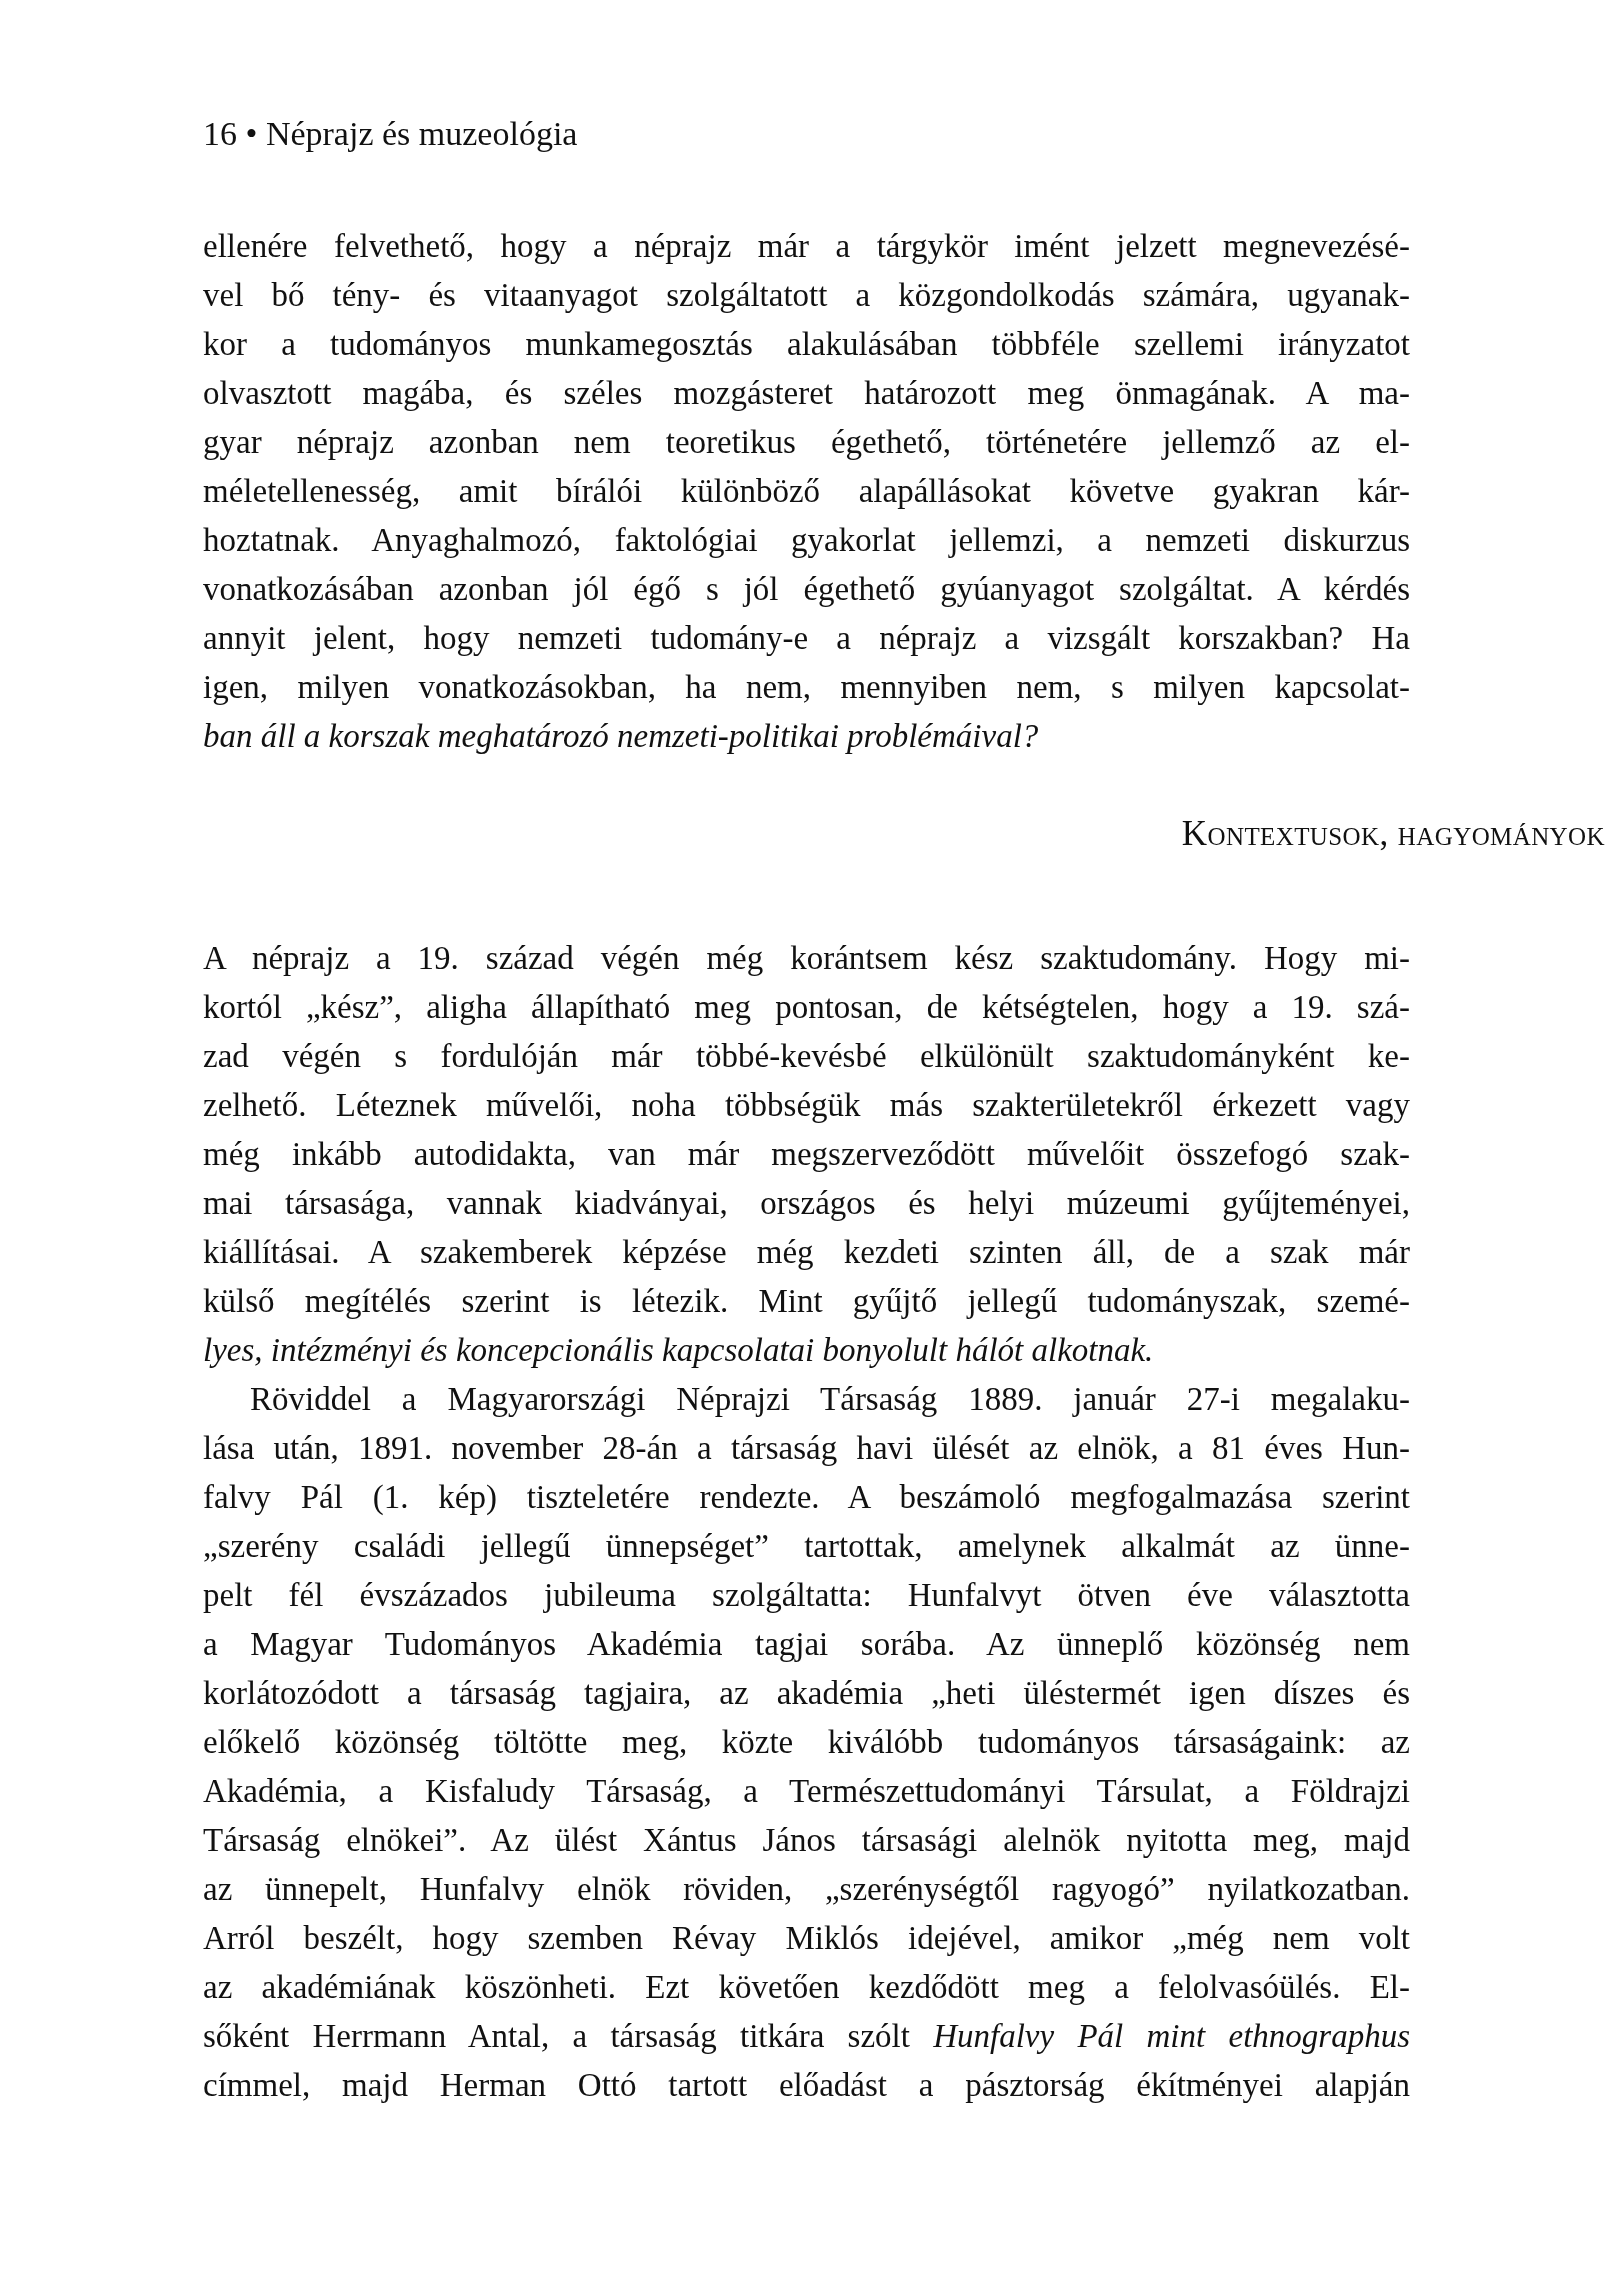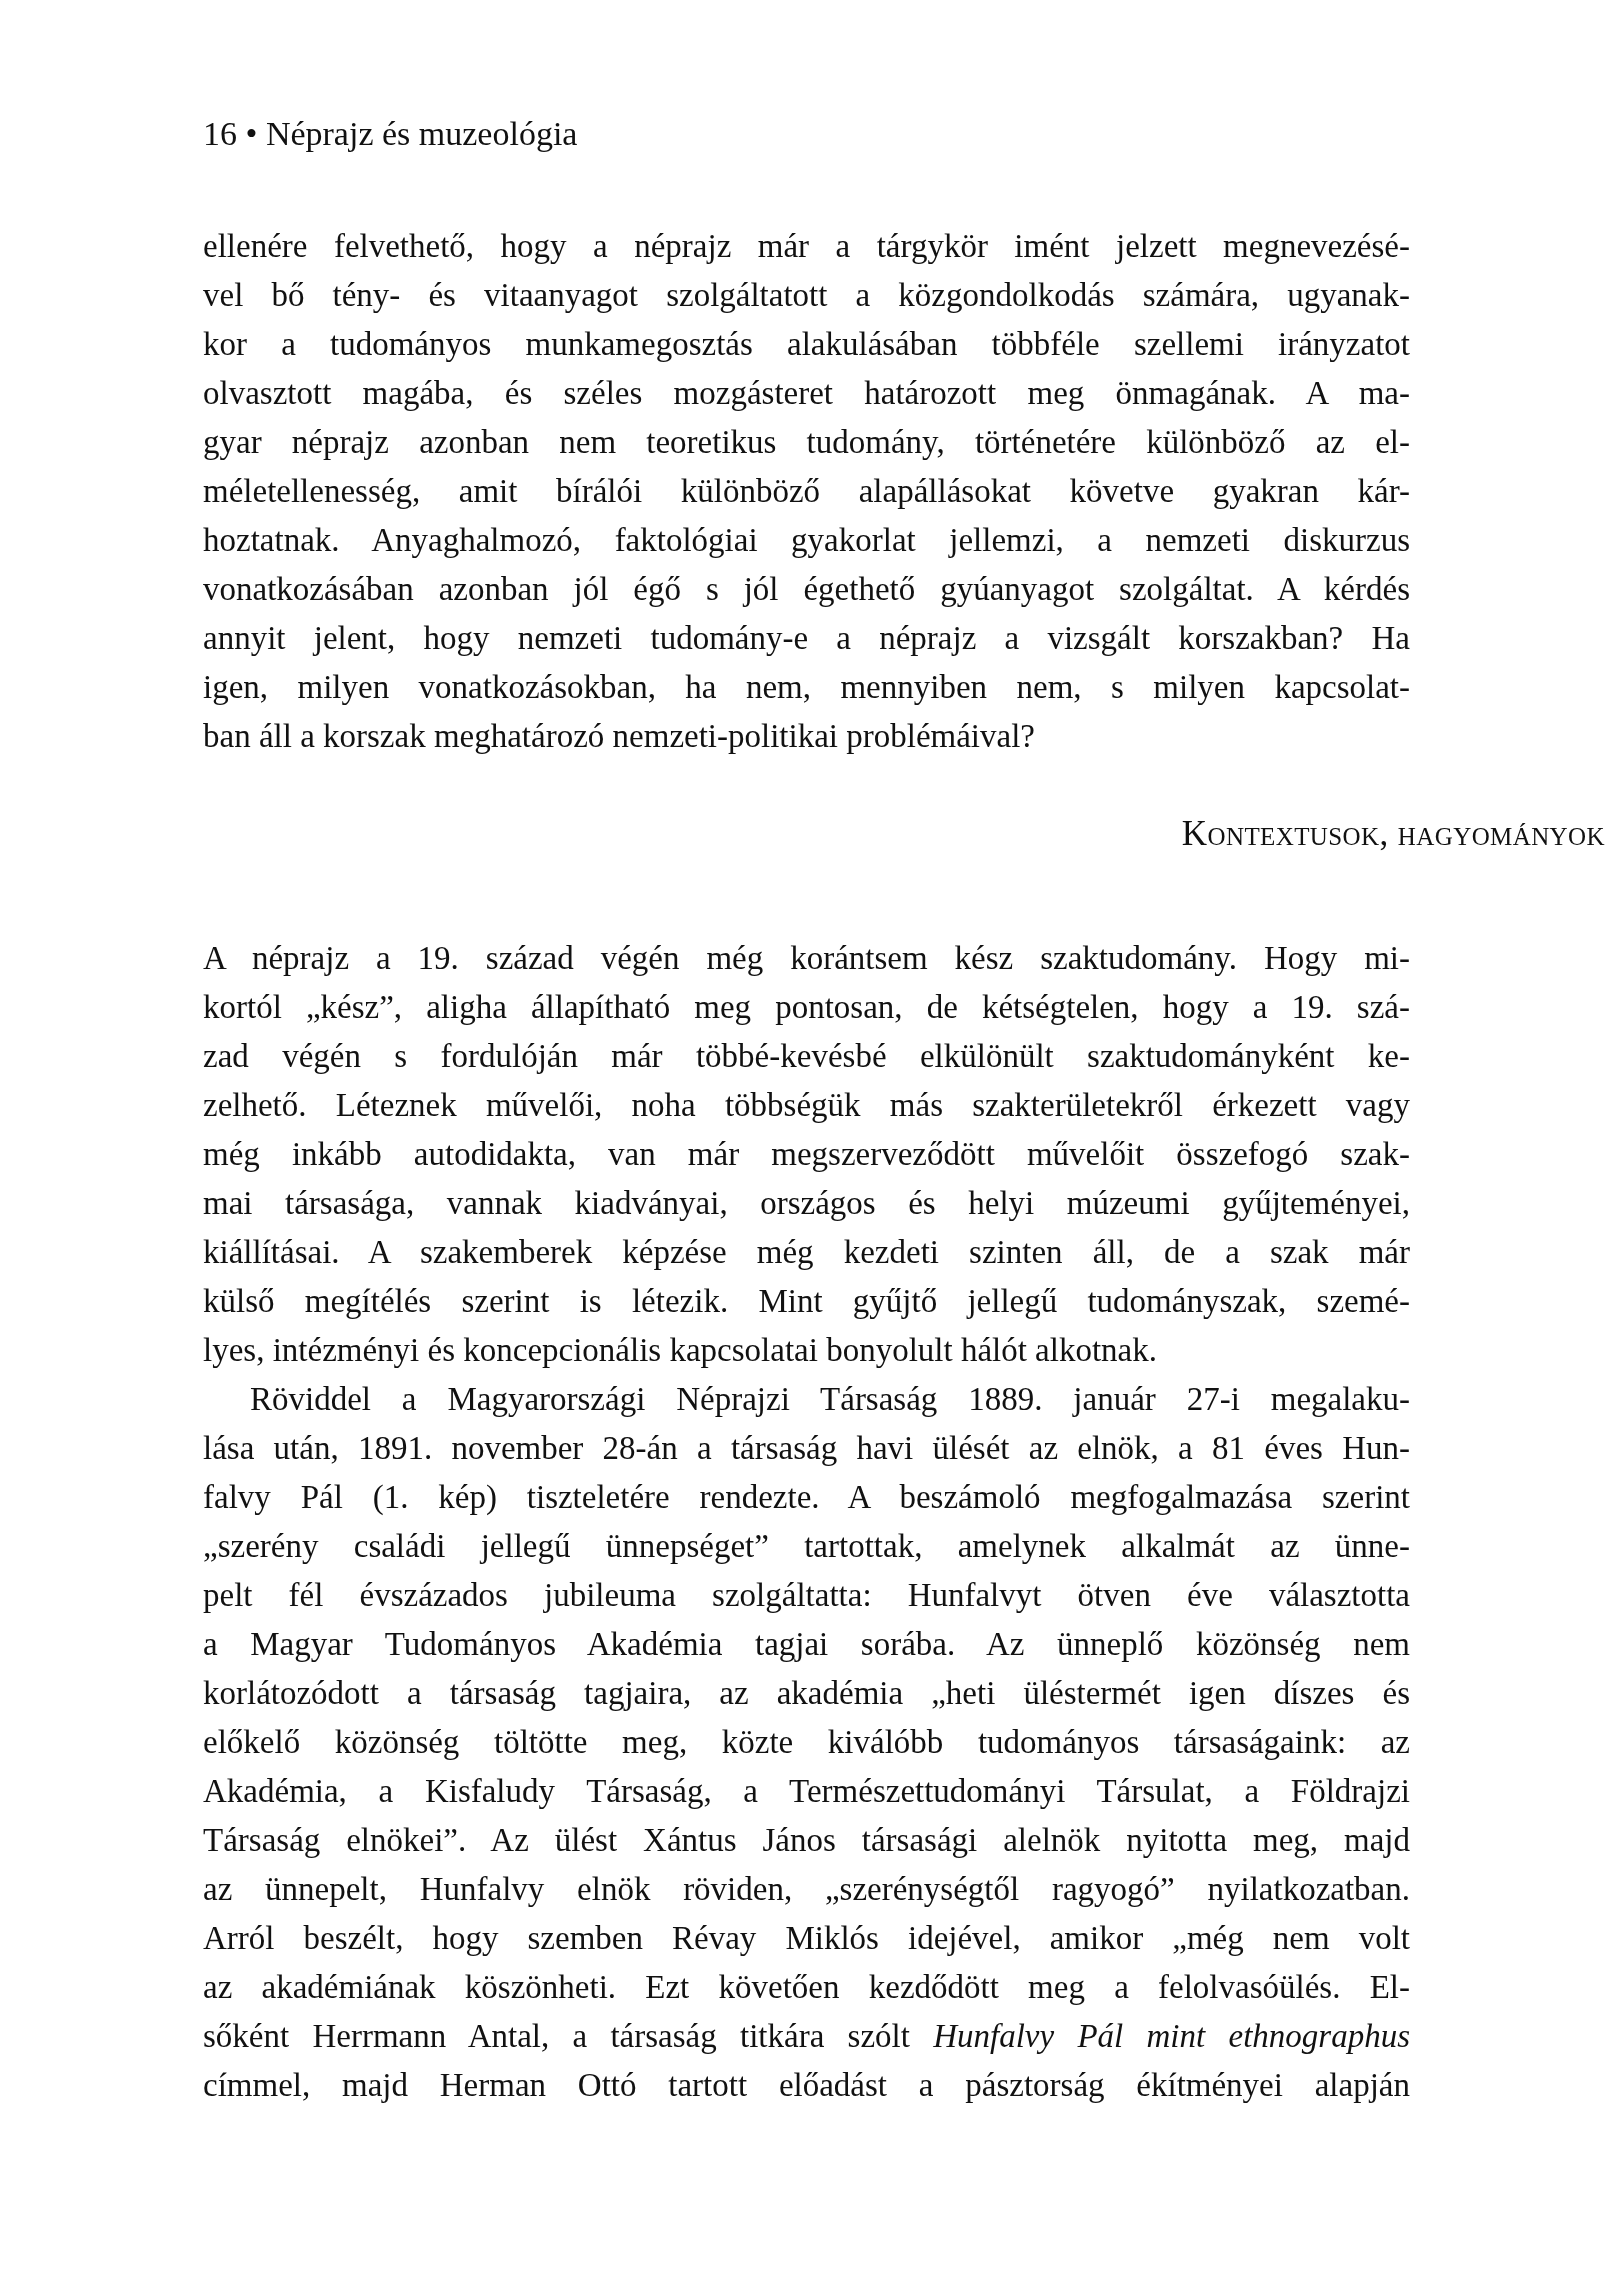--- a/index.html
+++ b/index.html
@@ -18,21 +18,21 @@
   .text-block {
     position: absolute; left: 203px; width: 1207px;
     font-family: "Liberation Serif", "DejaVu Serif", serif;
     font-size: 33px;
   }
   .line {
     display: block; height: 49px; line-height: 49px;
     text-align: justify; text-align-last: justify;
     white-space: nowrap; overflow: visible;
   }
-  .line.last { text-align-last: left; }
+  .line.last { text-align-last: left; font-style: italic; }
   .line.indent { padding-left: 47px; }
   .block1 { top: 222px; }
   .section-heading {
     position: absolute; left: 0; width: 1605px; top: 810px;
     text-align: right;
     font-family: "Liberation Serif", "DejaVu Serif", serif;
     font-size: 35px; line-height: 48px;
     font-variant: small-caps; letter-spacing: 0.4px;
   }
   .block2 { top: 901px; margin-top: 33px; }
@@ -43,21 +43,21 @@
 
 <div class="page">
 
   <div class="running-header">16 • Néprajz és muzeológia</div>
 
   <div class="text-block block1">
     <span class="line">ellenére felvethető, hogy a néprajz már a tárgykör imént jelzett megnevezésé-</span>
     <span class="line">vel bő tény- és vitaanyagot szolgáltatott a közgondolkodás számára, ugyanak-</span>
     <span class="line">kor a tudományos munkamegosztás alakulásában többféle szellemi irányzatot</span>
     <span class="line">olvasztott magába, és széles mozgásteret határozott meg önmagának. A ma-</span>
-    <span class="line">gyar néprajz azonban nem teoretikus tudomány, történetére különböző az el-</span>
+    <span class="line">gyar néprajz azonban nem teoretikus égethető, történetére jellemző az el-</span>
     <span class="line">méletellenesség, amit bírálói különböző alapállásokat követve gyakran kár-</span>
     <span class="line">hoztatnak. Anyaghalmozó, faktológiai gyakorlat jellemzi, a nemzeti diskurzus</span>
     <span class="line">vonatkozásában azonban jól égő s jól égethető gyúanyagot szolgáltat. A kérdés</span>
     <span class="line">annyit jelent, hogy nemzeti tudomány-e a néprajz a vizsgált korszakban? Ha</span>
     <span class="line">igen, milyen vonatkozásokban, ha nem, mennyiben nem, s milyen kapcsolat-</span>
     <span class="line last">ban áll a korszak meghatározó nemzeti-politikai problémáival?</span>
   </div>
 
   <div class="section-heading">Kontextusok, hagyományok</div>
 

